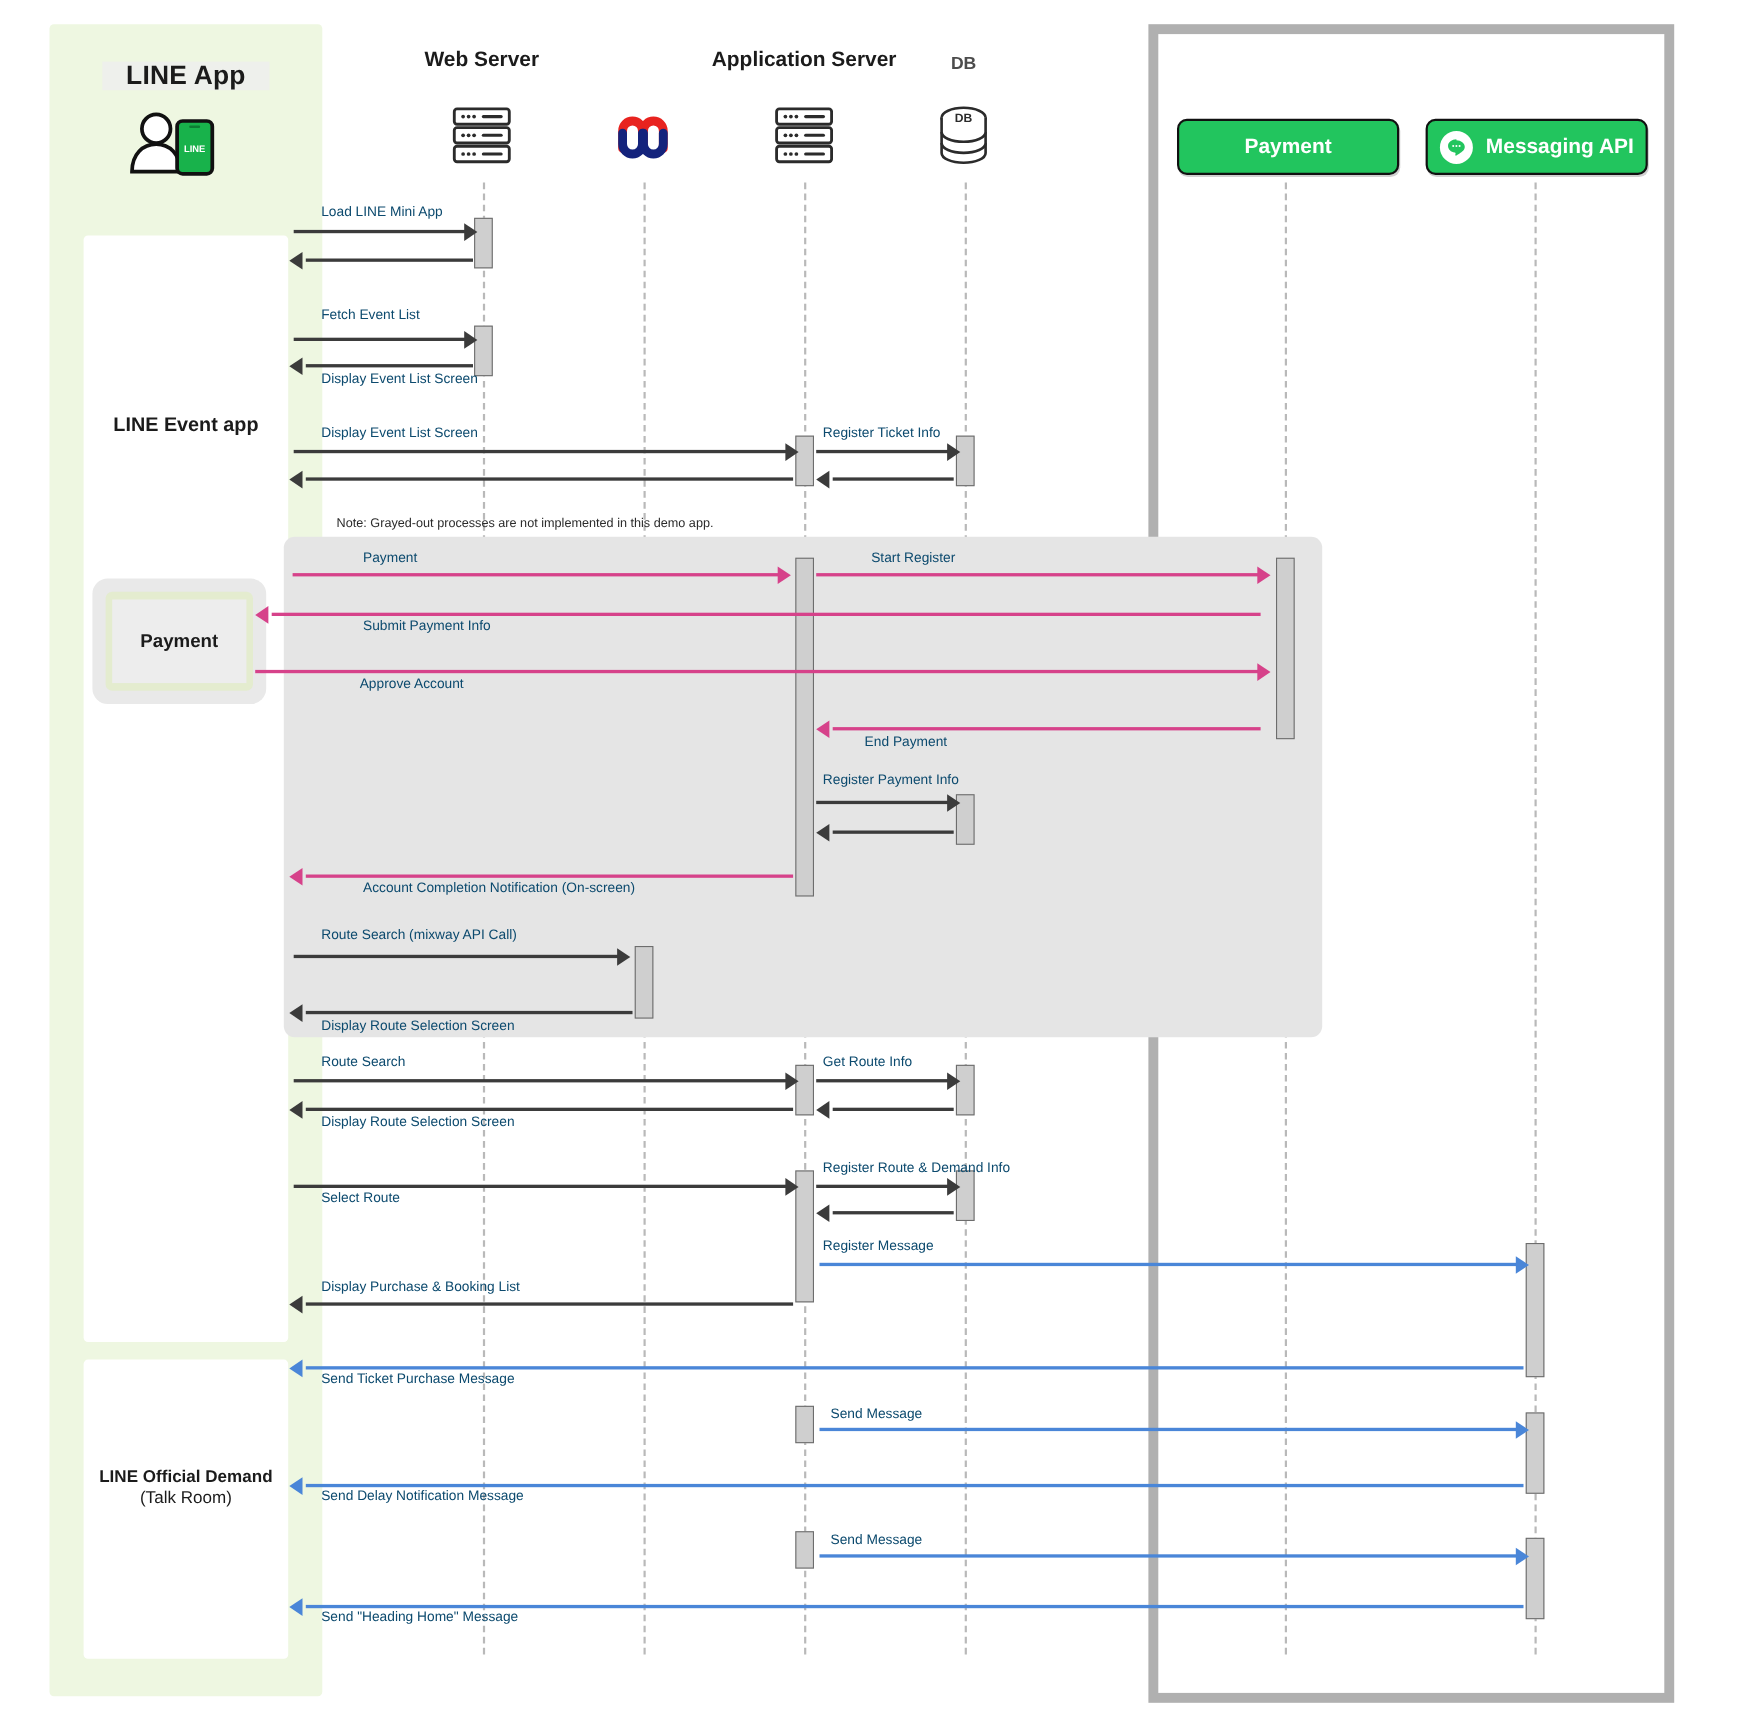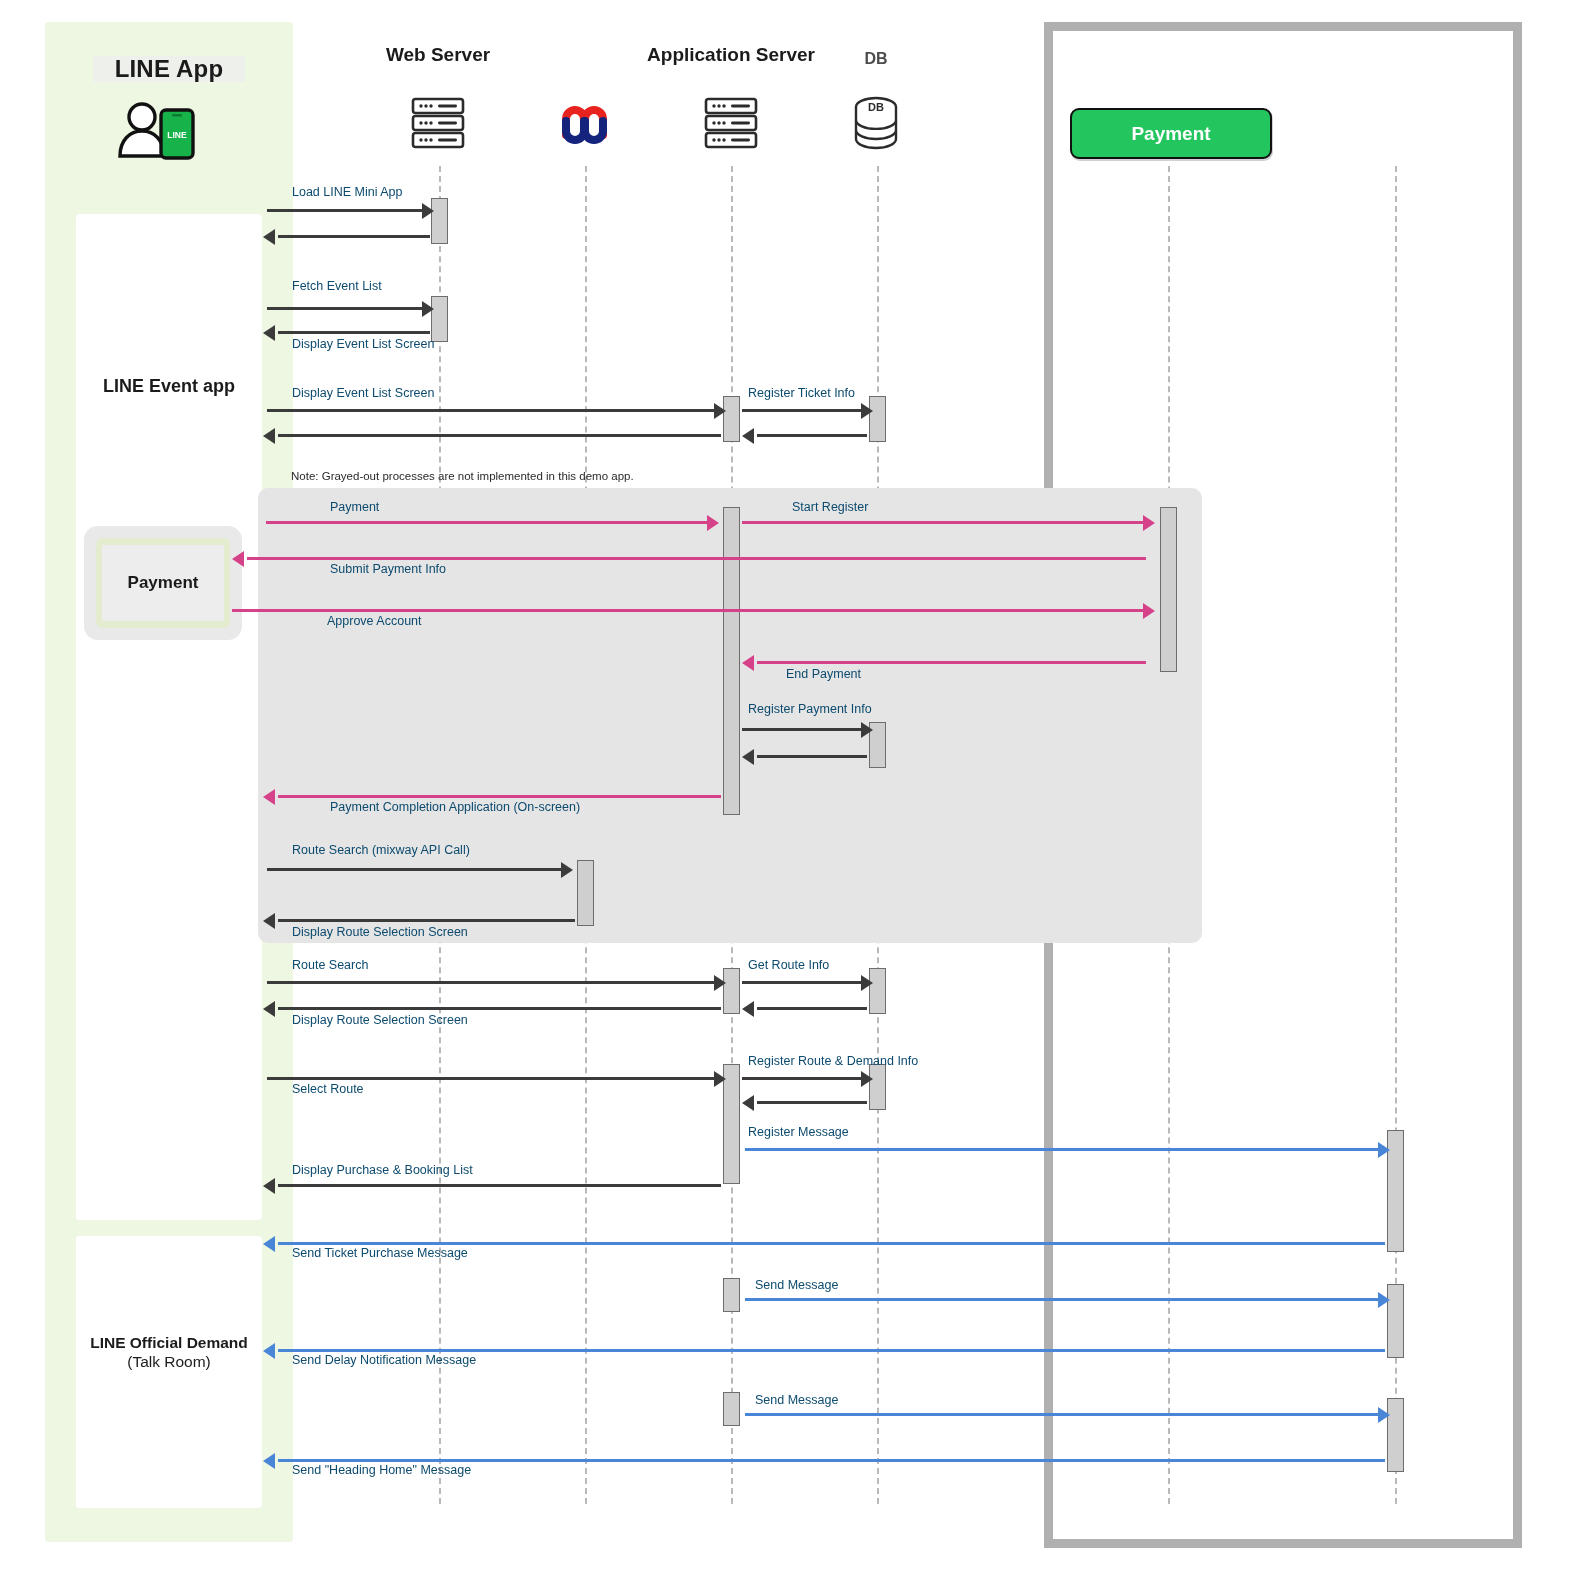--- a/index.html
+++ b/index.html
@@ -154,20 +154,33 @@
         <path d="M8 36 a20 9 0 0 0 40 0"></path>
       </g>
       <text x="28" y="17" font-family="'Liberation Sans',sans-serif" font-size="11" font-weight="700" fill="#2b2b2b" text-anchor="middle">DB</text>
     </svg>
   </div>
 
   <div class="gbtn" style="left:1070px;top:108px;width:198px;height:47px;">
     <span>Payment</span>
   </div>
 
+  <div class="gbtn" style="left:1296px;top:108px;width:198px;height:47px;">
+    <span class="bubble">
+      <svg width="20" height="20" viewBox="0 0 20 20">
+        <path d="M10 2.6c-4.2 0-7.6 2.7-7.6 6.1 0 3 2.6 5.5 6.1 6 .9.2.8.6.7 1l-.2 1c-.1.3-.2 1 .9.6 1.1-.5 6-3.6 6.9-5.2.6-.9 .8-1.6 .8-2.6 0-3.4-3.4-6.1-7.6-6.1z" fill="#22c55e"></path>
+        <g fill="#fff">
+            <circle cx="7.1" cy="8.7" r=".95"></circle>
+            <circle cx="10" cy="8.7" r=".95"></circle>
+            <circle cx="12.9" cy="8.7" r=".95"></circle>
+          </g>
+      </svg>
+    </span>
+    <span>Messaging API</span>
+  </div>
 
   <div class="lifeline" style="left:439px;top:166px;height:1338px;"></div>
   <div class="lifeline" style="left:585px;top:166px;height:1338px;"></div>
   <div class="lifeline" style="left:731px;top:166px;height:1338px;"></div>
   <div class="lifeline" style="left:877px;top:166px;height:1338px;"></div>
   <div class="lifeline" style="left:1168px;top:166px;height:1338px;"></div>
   <div class="lifeline" style="left:1395px;top:166px;height:1338px;"></div>
 
   <div class="shade" style="left:258px;top:488px;width:944px;height:455px;"></div>
 
@@ -211,21 +224,21 @@
   <div class="mlabel" style="left:748px;top:386px;">Register Ticket Info</div>
   <div class="msg" style="left:742px;top:409px;width:122px;border-color:#3b3b3b;"></div>
   <div class="head" style="left:861px;top:403px;border-top:8px solid transparent;border-bottom:8px solid transparent;border-left:12px solid #3b3b3b;"></div>
 
   <div class="msg" style="left:757px;top:434px;width:110px;border-color:#3b3b3b;"></div>
   <div class="head" style="left:742px;top:428px;border-top:8px solid transparent;border-bottom:8px solid transparent;border-right:12px solid #3b3b3b;"></div>
 
   <div class="msg" style="left:278px;top:434px;width:443px;border-color:#3b3b3b;"></div>
   <div class="head" style="left:263px;top:428px;border-top:8px solid transparent;border-bottom:8px solid transparent;border-right:12px solid #3b3b3b;"></div>
 
-  <div class="note" style="left:277px;top:470px;padding-left:14px;">Note: Grayed-out processes are not implemented in this demo app.</div>
+  <div class="note" style="left:292px;top:470px;padding-left:14px;">Note: Grayed-out processes are not implemented in this demo app.</div>
 
   <div class="mlabel" style="left:330px;top:500px;">Payment</div>
   <div class="msg" style="left:266px;top:521px;width:444px;border-color:#d6428a;"></div>
   <div class="head" style="left:707px;top:515px;border-top:8px solid transparent;border-bottom:8px solid transparent;border-left:12px solid #d6428a;"></div>
 
   <div class="mlabel" style="left:792px;top:500px;">Start Register</div>
   <div class="msg" style="left:742px;top:521px;width:404px;border-color:#d6428a;"></div>
   <div class="head" style="left:1143px;top:515px;border-top:8px solid transparent;border-bottom:8px solid transparent;border-left:12px solid #d6428a;"></div>
 
   <div class="msg" style="left:247px;top:557px;width:899px;border-color:#d6428a;"></div>
@@ -242,21 +255,21 @@
 
   <div class="mlabel" style="left:748px;top:702px;">Register Payment Info</div>
   <div class="msg" style="left:742px;top:728px;width:122px;border-color:#3b3b3b;"></div>
   <div class="head" style="left:861px;top:722px;border-top:8px solid transparent;border-bottom:8px solid transparent;border-left:12px solid #3b3b3b;"></div>
 
   <div class="msg" style="left:757px;top:755px;width:110px;border-color:#3b3b3b;"></div>
   <div class="head" style="left:742px;top:749px;border-top:8px solid transparent;border-bottom:8px solid transparent;border-right:12px solid #3b3b3b;"></div>
 
   <div class="msg" style="left:278px;top:795px;width:443px;border-color:#d6428a;"></div>
   <div class="head" style="left:263px;top:789px;border-top:8px solid transparent;border-bottom:8px solid transparent;border-right:12px solid #d6428a;"></div>
-  <div class="mlabel" style="left:330px;top:800px;">Payment Completion Application (On-screen)</div>
+  <div class="mlabel" style="left:330px;top:800px;">Account Completion Notification (On-screen)</div>
 
   <div class="mlabel" style="left:292px;top:843px;">Route Search (mixway API Call)</div>
   <div class="msg" style="left:267px;top:868px;width:297px;border-color:#3b3b3b;"></div>
   <div class="head" style="left:561px;top:862px;border-top:8px solid transparent;border-bottom:8px solid transparent;border-left:12px solid #3b3b3b;"></div>
 
   <div class="msg" style="left:278px;top:919px;width:297px;border-color:#3b3b3b;"></div>
   <div class="head" style="left:263px;top:913px;border-top:8px solid transparent;border-bottom:8px solid transparent;border-right:12px solid #3b3b3b;"></div>
   <div class="mlabel" style="left:292px;top:925px;">Display Route Selection Screen</div>
 
   <div class="mlabel" style="left:292px;top:958px;">Route Search</div>

